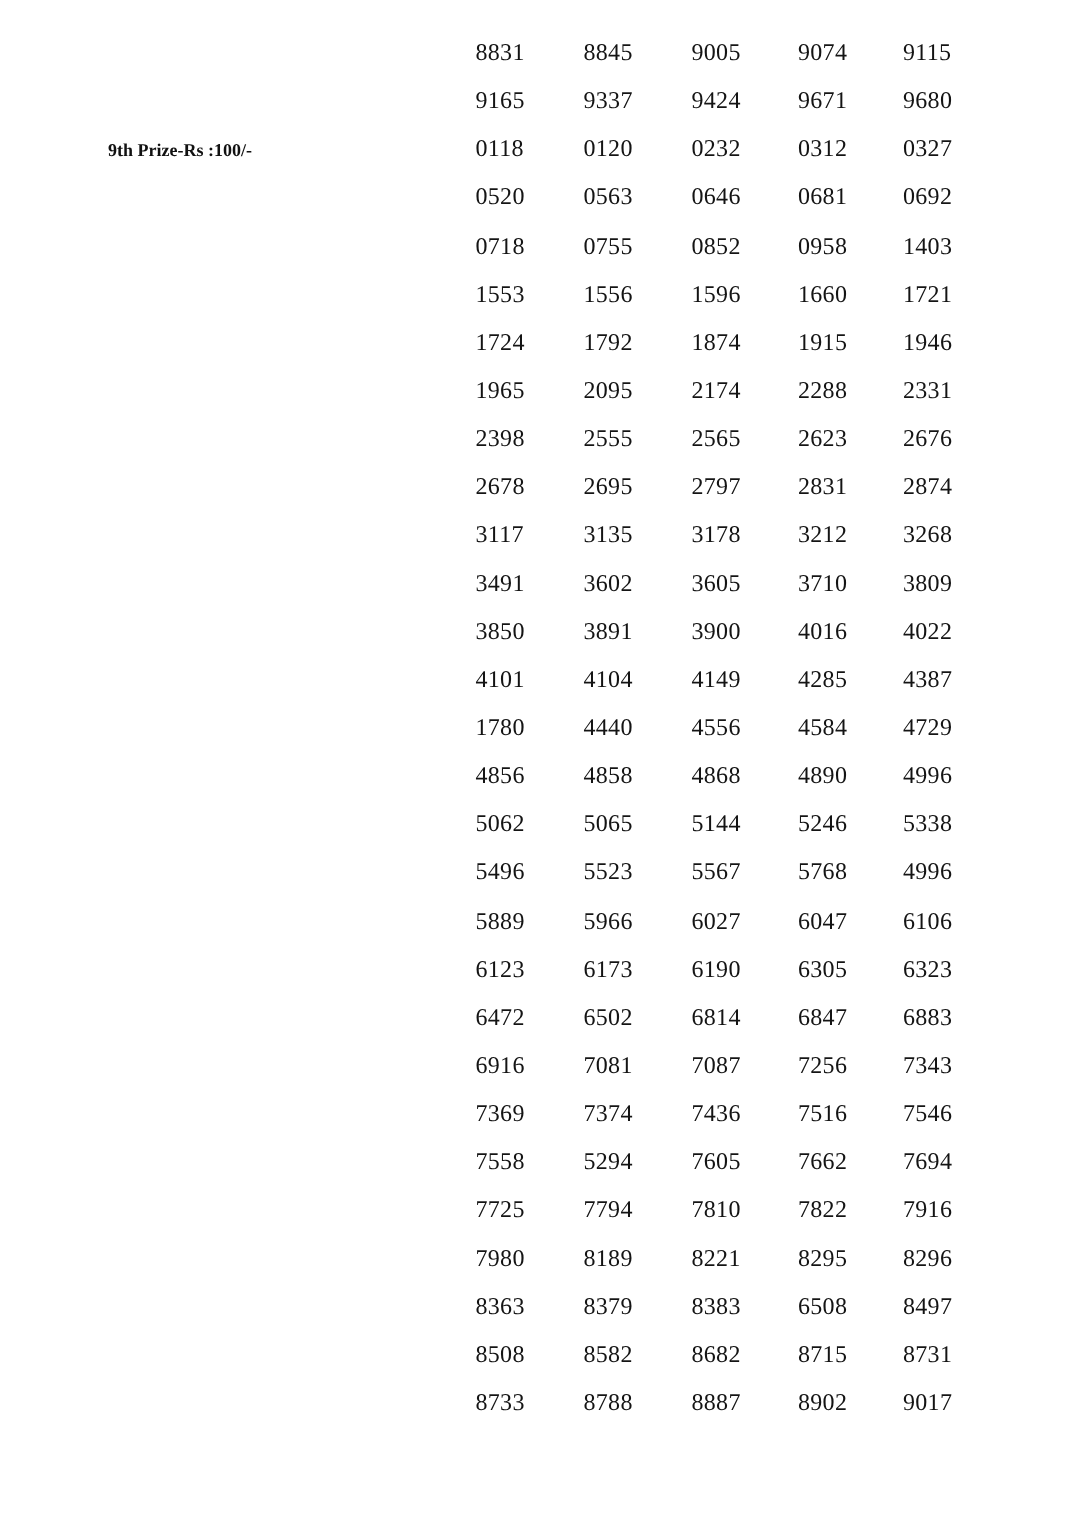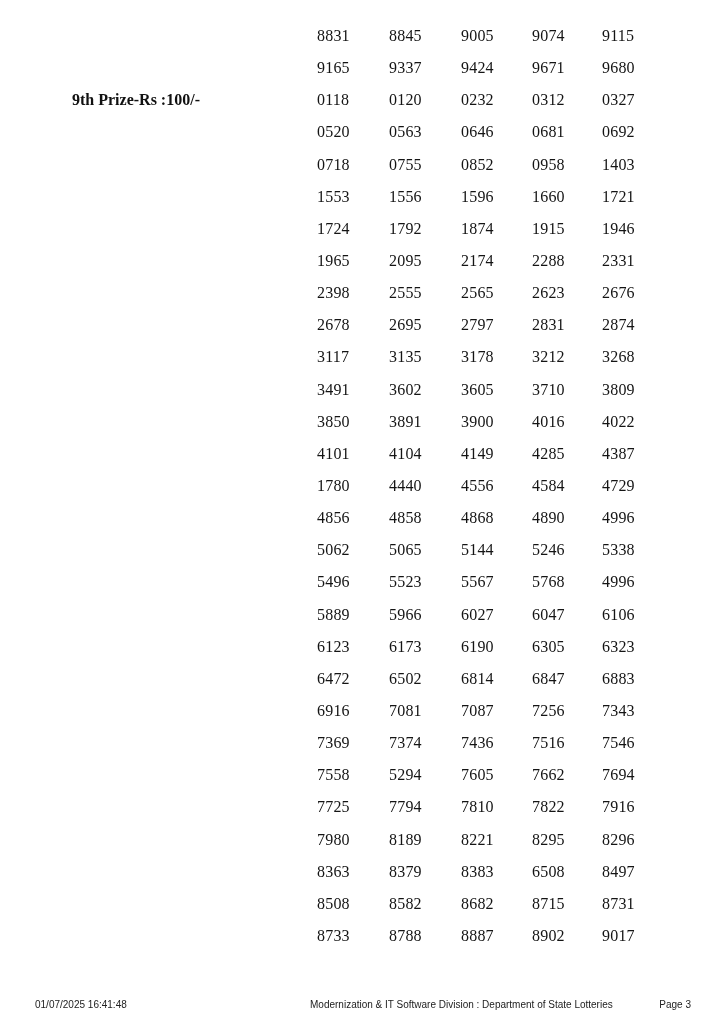--- a/index.html
+++ b/index.html
@@ -15,21 +15,21 @@
     overflow: hidden;
     font-family: "Liberation Serif", serif;
     color: #141414;
   }
   .prize-label {
     position: absolute;
     left: 72px;
     top: 84px;
     height: 32px;
     line-height: 32px;
-    font-size: 16px;
+    font-size: 12px;
     font-weight: bold;
     font-family: "Liberation Serif", serif;
     color: #111111;
     white-space: nowrap;
   }
   .numbers-grid {
     position: absolute;
     left: 317px;
     top: 20px;
     display: grid;
@@ -222,19 +222,14 @@
       <span class="num">8682</span>
       <span class="num">8715</span>
       <span class="num">8731</span>
       <span class="num">8733</span>
       <span class="num">8788</span>
       <span class="num">8887</span>
       <span class="num">8902</span>
       <span class="num">9017</span>
     </div>
 
-  <div class="footer">
-    <span class="footer-timestamp">01/07/2025 16:41:48</span>
-    <span class="footer-division">Modernization &amp; IT Software Division : Department of State Lotteries</span>
-    <span class="footer-page">Page 3</span>
-  </div>
 
 </div>
 
 </body></html>

